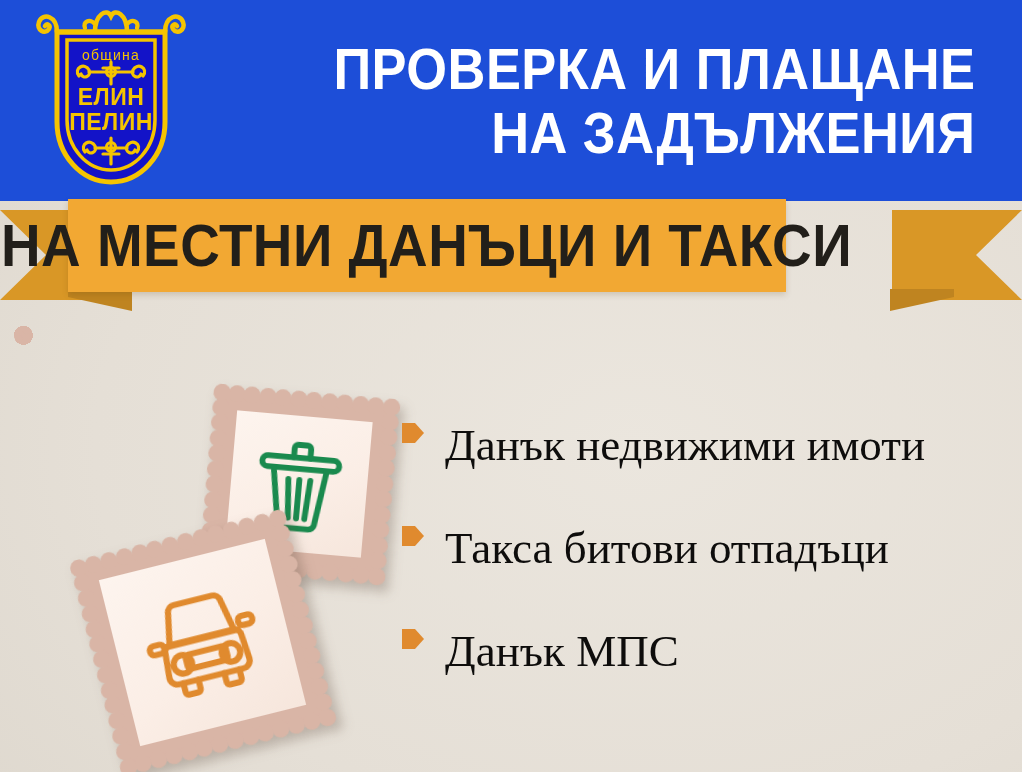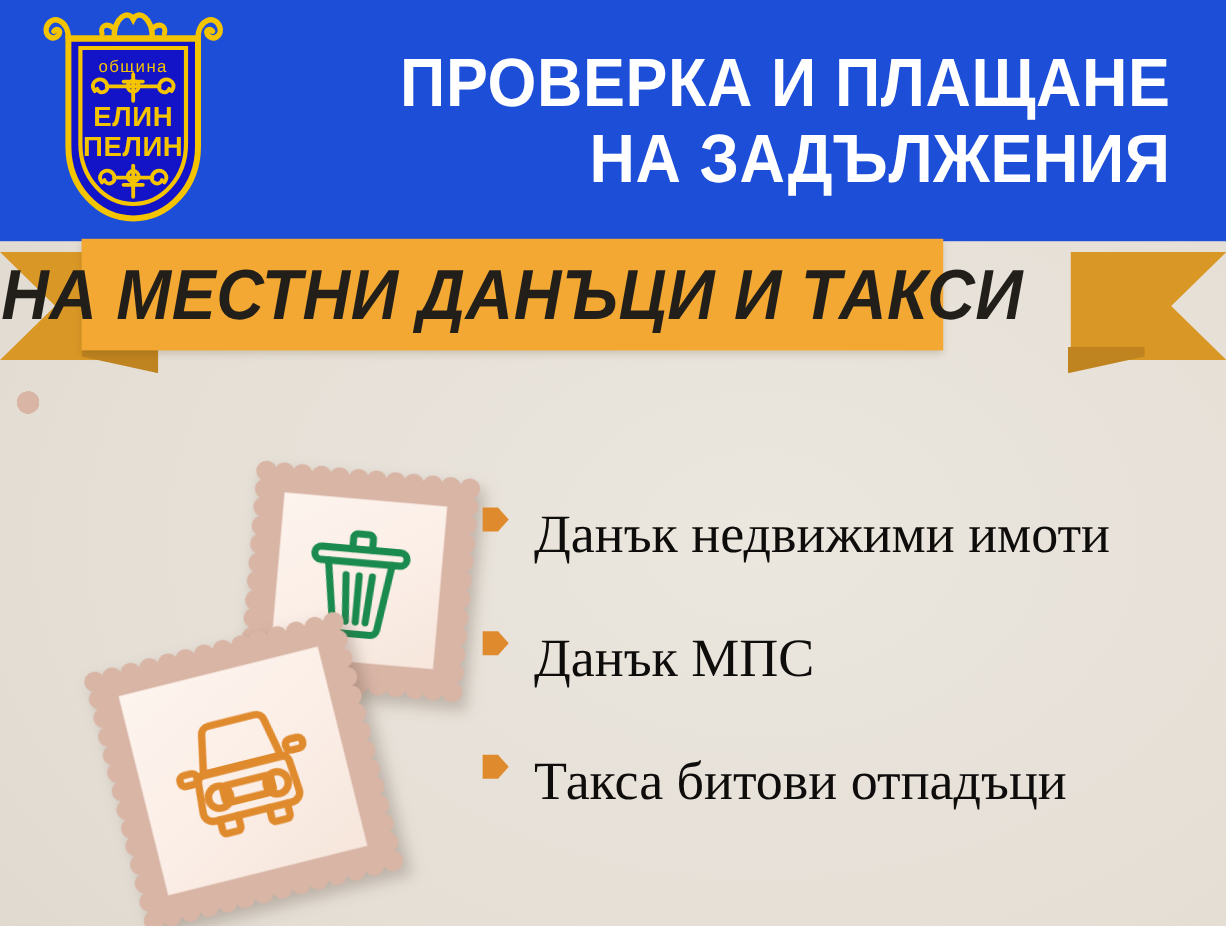--- a/index.html
+++ b/index.html
@@ -109,21 +109,20 @@
   .ribbon-bar {
     position: absolute;
     left: 68px; top: 3px;
     width: 718px;
     height: 93px;
     background: #f2a833;
     display: flex;
     align-items: center;
     justify-content: center;
     box-shadow: 0 3px 6px rgba(90,60,10,0.18);
-    font-style: italic;
   }
 
   .ribbon-text {
     color: #221f1a;
     font-family: "Liberation Sans", sans-serif;
     font-weight: bold;
     font-size: 59px;
     line-height: 62px;
     letter-spacing: 0.5px;
     transform: scaleX(0.93);
@@ -494,24 +493,24 @@
       <svg class="bullet-mark" viewBox="0 0 22 26" aria-hidden="true">
         <polygon points="0,3 13,3 22,13 13,23 0,23" fill="#e08a2e"></polygon>
       </svg>
       <span class="bullet-label">Данък недвижими имоти</span>
     </div>
 
     <div class="bullet-row">
       <svg class="bullet-mark" viewBox="0 0 22 26" aria-hidden="true">
         <polygon points="0,3 13,3 22,13 13,23 0,23" fill="#e08a2e"></polygon>
       </svg>
-      <span class="bullet-label">Данък МПС</span>
+      <span class="bullet-label">Такса битови отпадъци</span>
     </div>
 
     <div class="bullet-row">
       <svg class="bullet-mark" viewBox="0 0 22 26" aria-hidden="true">
         <polygon points="0,3 13,3 22,13 13,23 0,23" fill="#e08a2e"></polygon>
       </svg>
-      <span class="bullet-label">Такса битови отпадъци</span>
+      <span class="bullet-label">Данък МПС</span>
     </div>
   </div>
 
 </div>
 
 </body></html>

